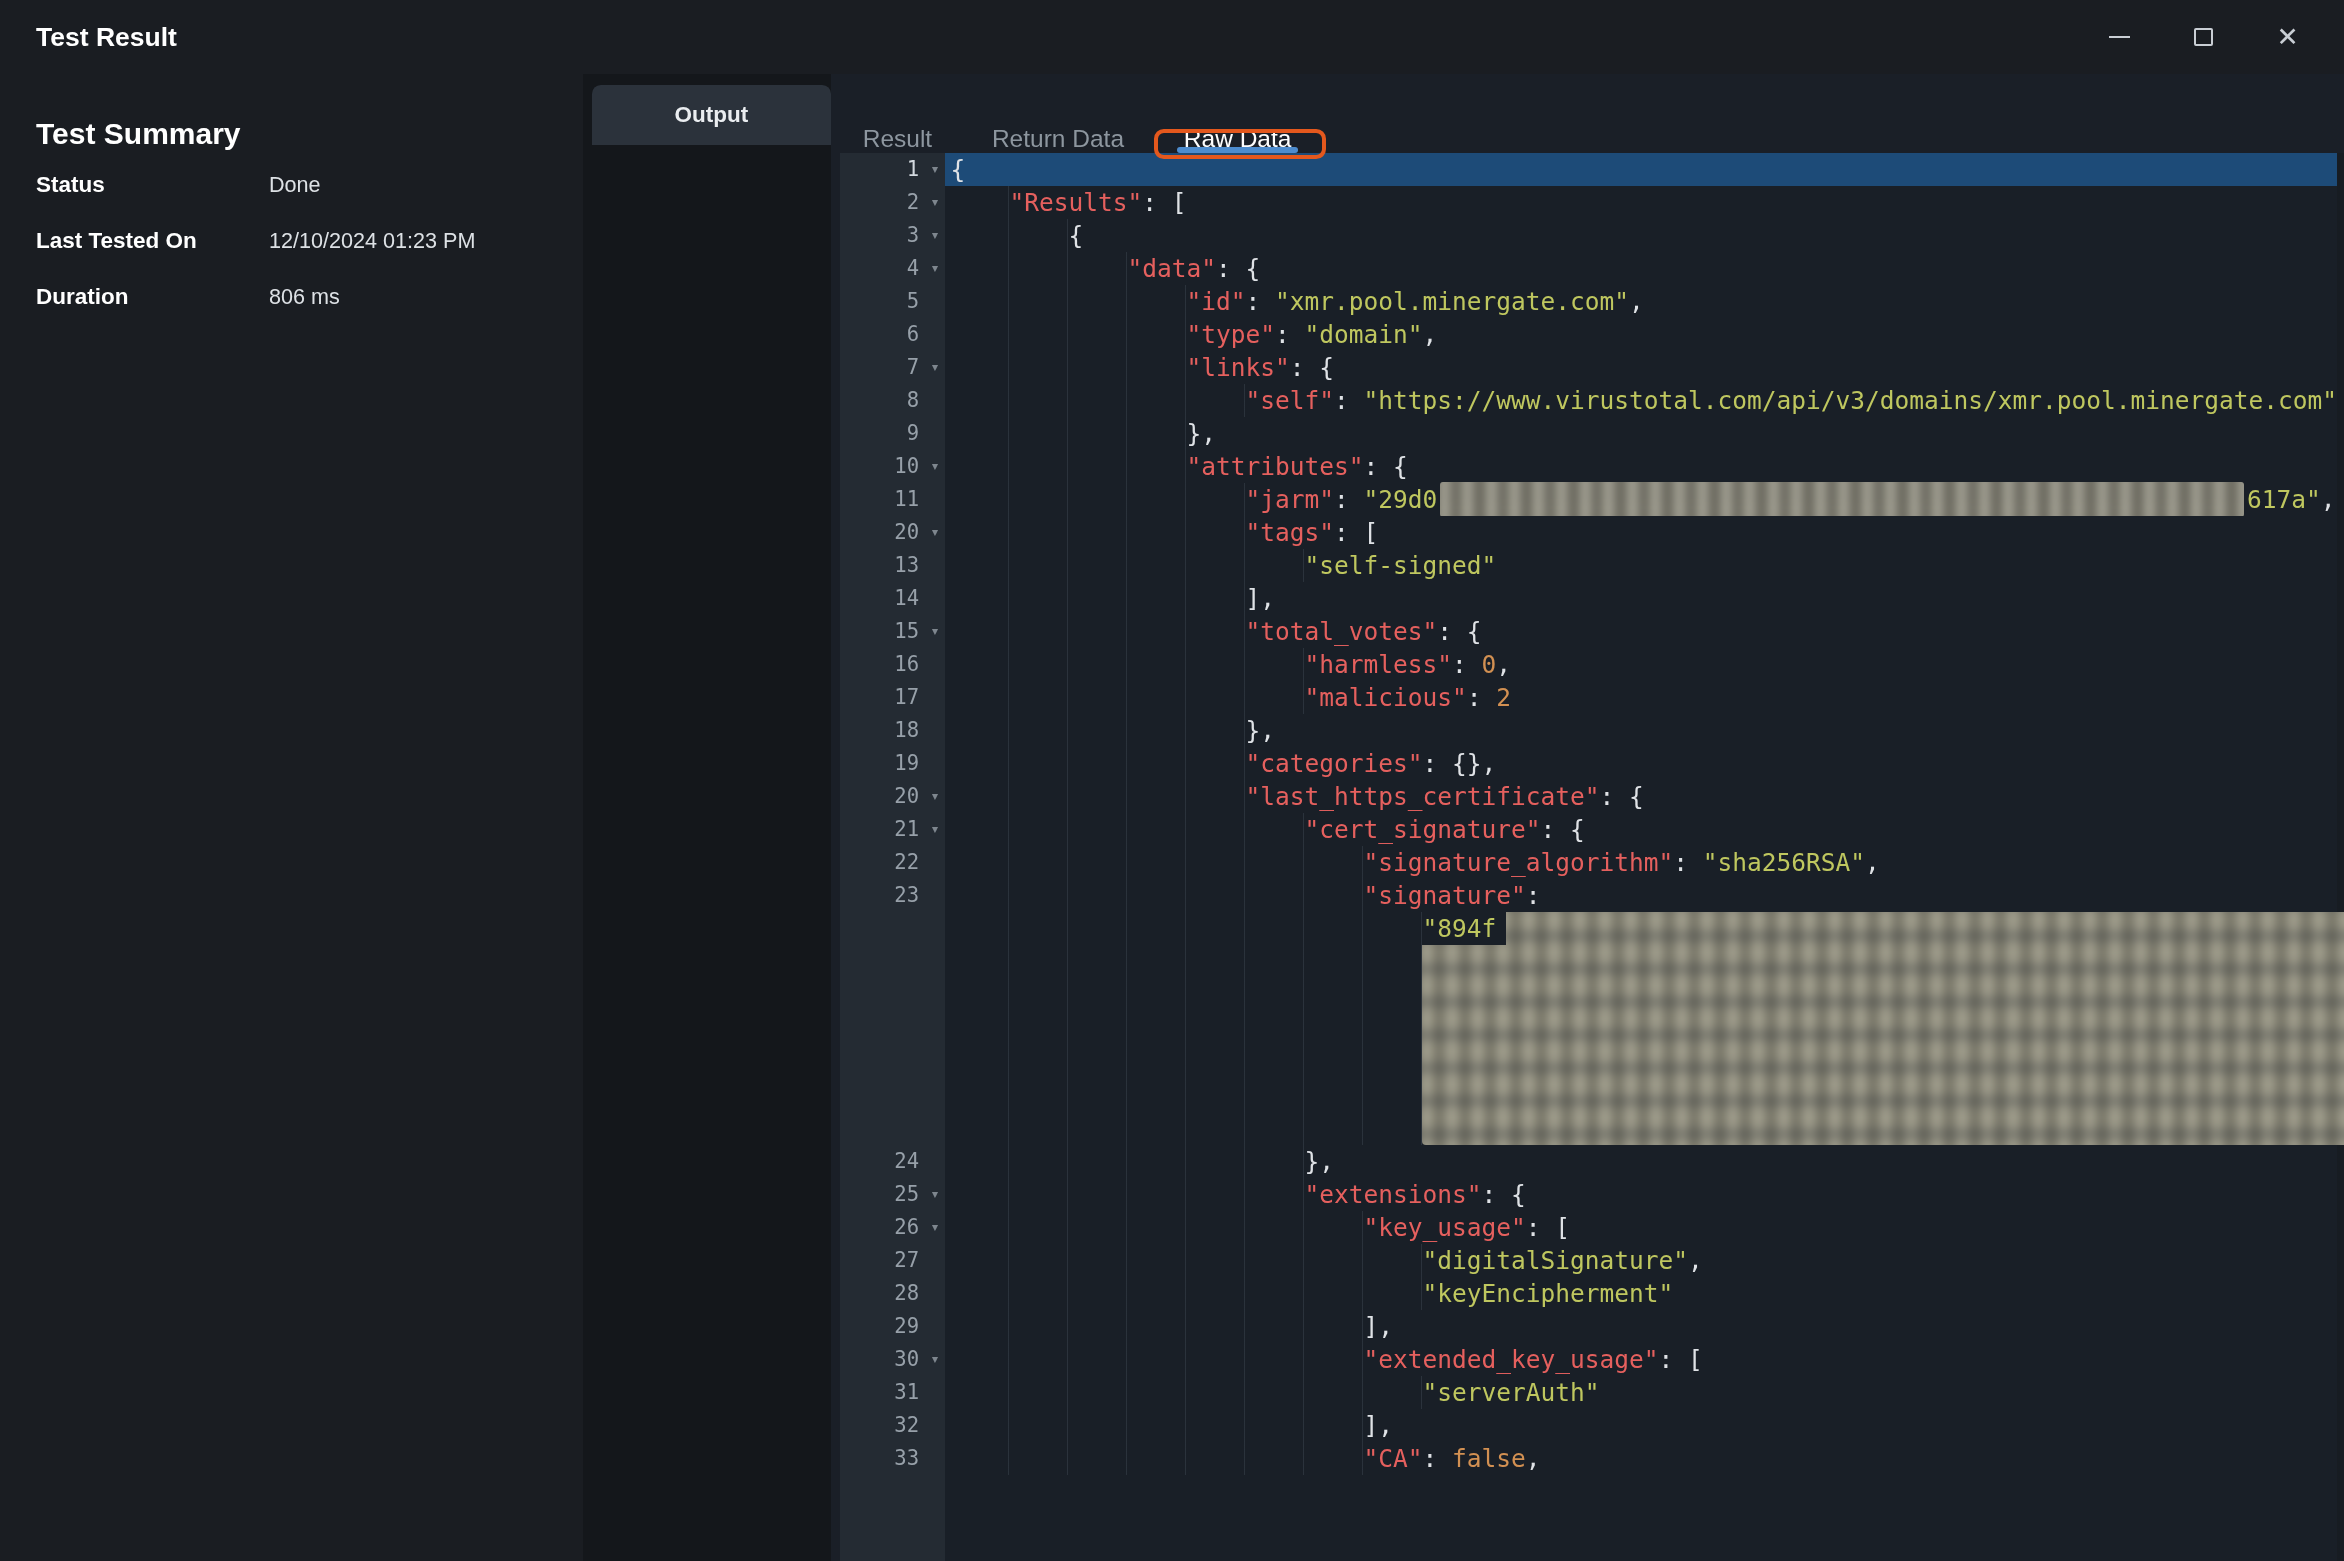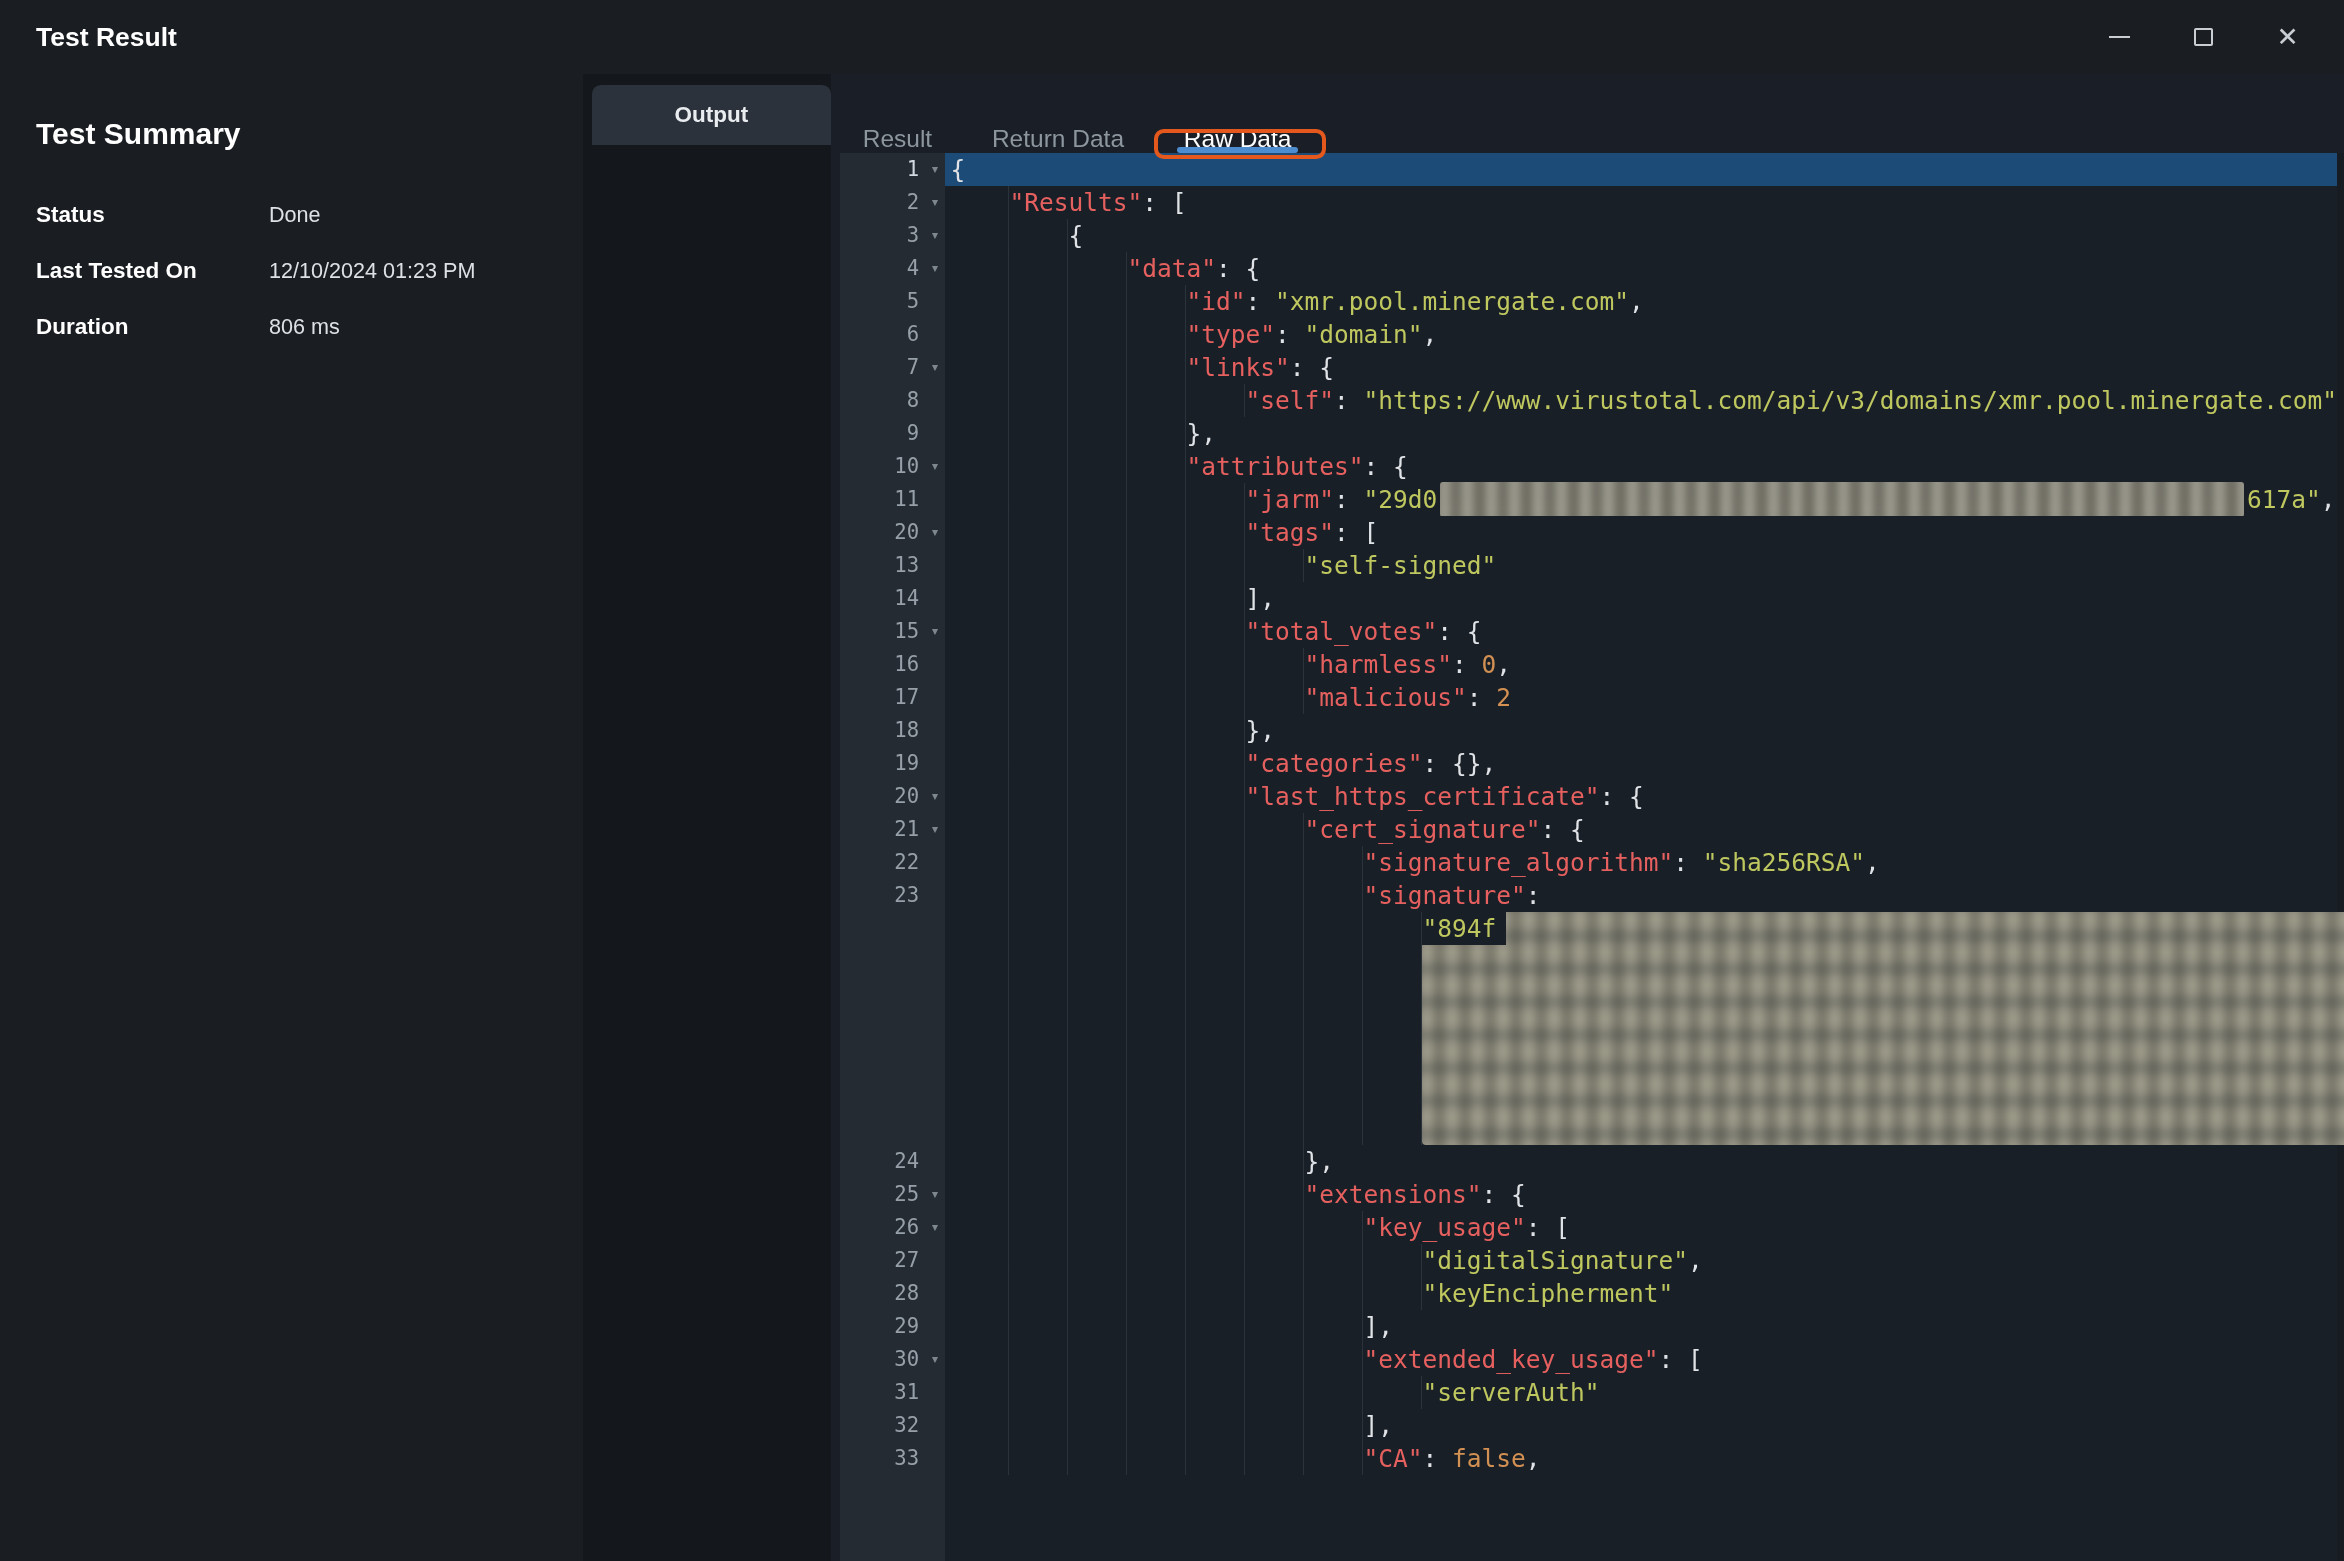--- a/index.html
+++ b/index.html
@@ -12,21 +12,21 @@
   .win-controls{display:flex;align-items:center;gap:55px;color:#c9ced4}
   .wc{width:29px;height:29px;display:flex;align-items:center;justify-content:center;cursor:pointer}
   .min-glyph{width:21.6px;height:2.9px;background:#c9ced4;display:block}
   .max-glyph{width:18.6px;height:18.6px;border:2.5px solid #c9ced4;border-radius:2px;display:block}
   .close-glyph{font-size:26.5px;color:#c9ced4;line-height:1}
 
   .body-row{display:flex;height:1487px}
 
   
   .sidebar{width:583px;background:#1a1d22;padding:43px 29px 0 36px;flex:none}
-  .side-heading{font-size:30px;font-weight:bold;margin-bottom:51px;color:#fff}
+  .side-heading{font-size:30px;font-weight:bold;margin-bottom:21px;color:#fff}
   .summary-row{display:flex;margin-bottom:30px;align-items:flex-end}
   .summary-label{width:233px;font-size:22.5px;font-weight:bold;color:#fff;flex:none}
   .summary-value{font-size:21.6px;color:#dde1e5}
 
   
   .main{flex:1;display:flex;flex-direction:row;background:#14171b;min-width:0}
   .tabstrip{height:71px;display:flex;align-items:flex-end;padding-left:8.8px;background:#14171b;flex:none}
   .output-tab{width:239px;height:60px;background:#2b323b;border-radius:8.8px 8.8px 0 0;display:flex;align-items:center;justify-content:center;font-size:22.5px;font-weight:bold;color:#eaedf0;cursor:pointer}
   .panel{flex:1;background:#1a1f27;display:flex;flex-direction:column;min-height:0}
 

